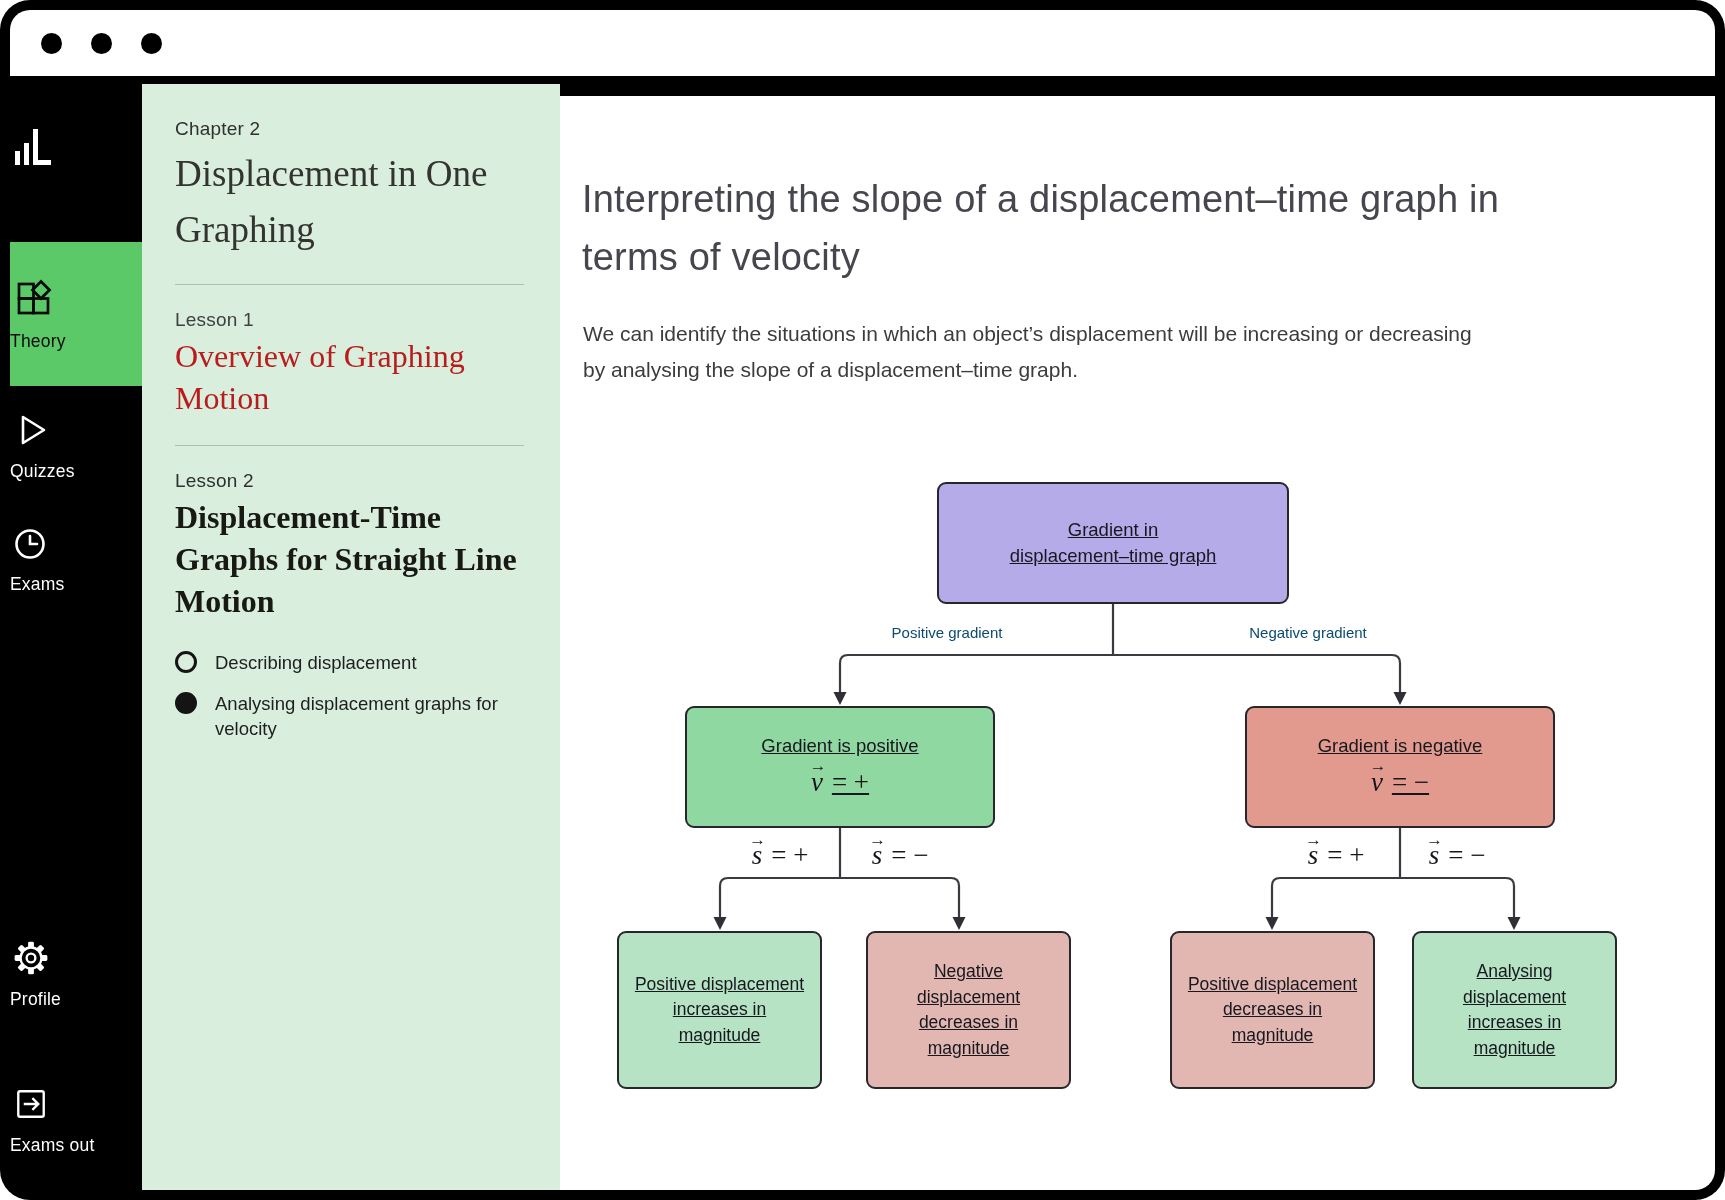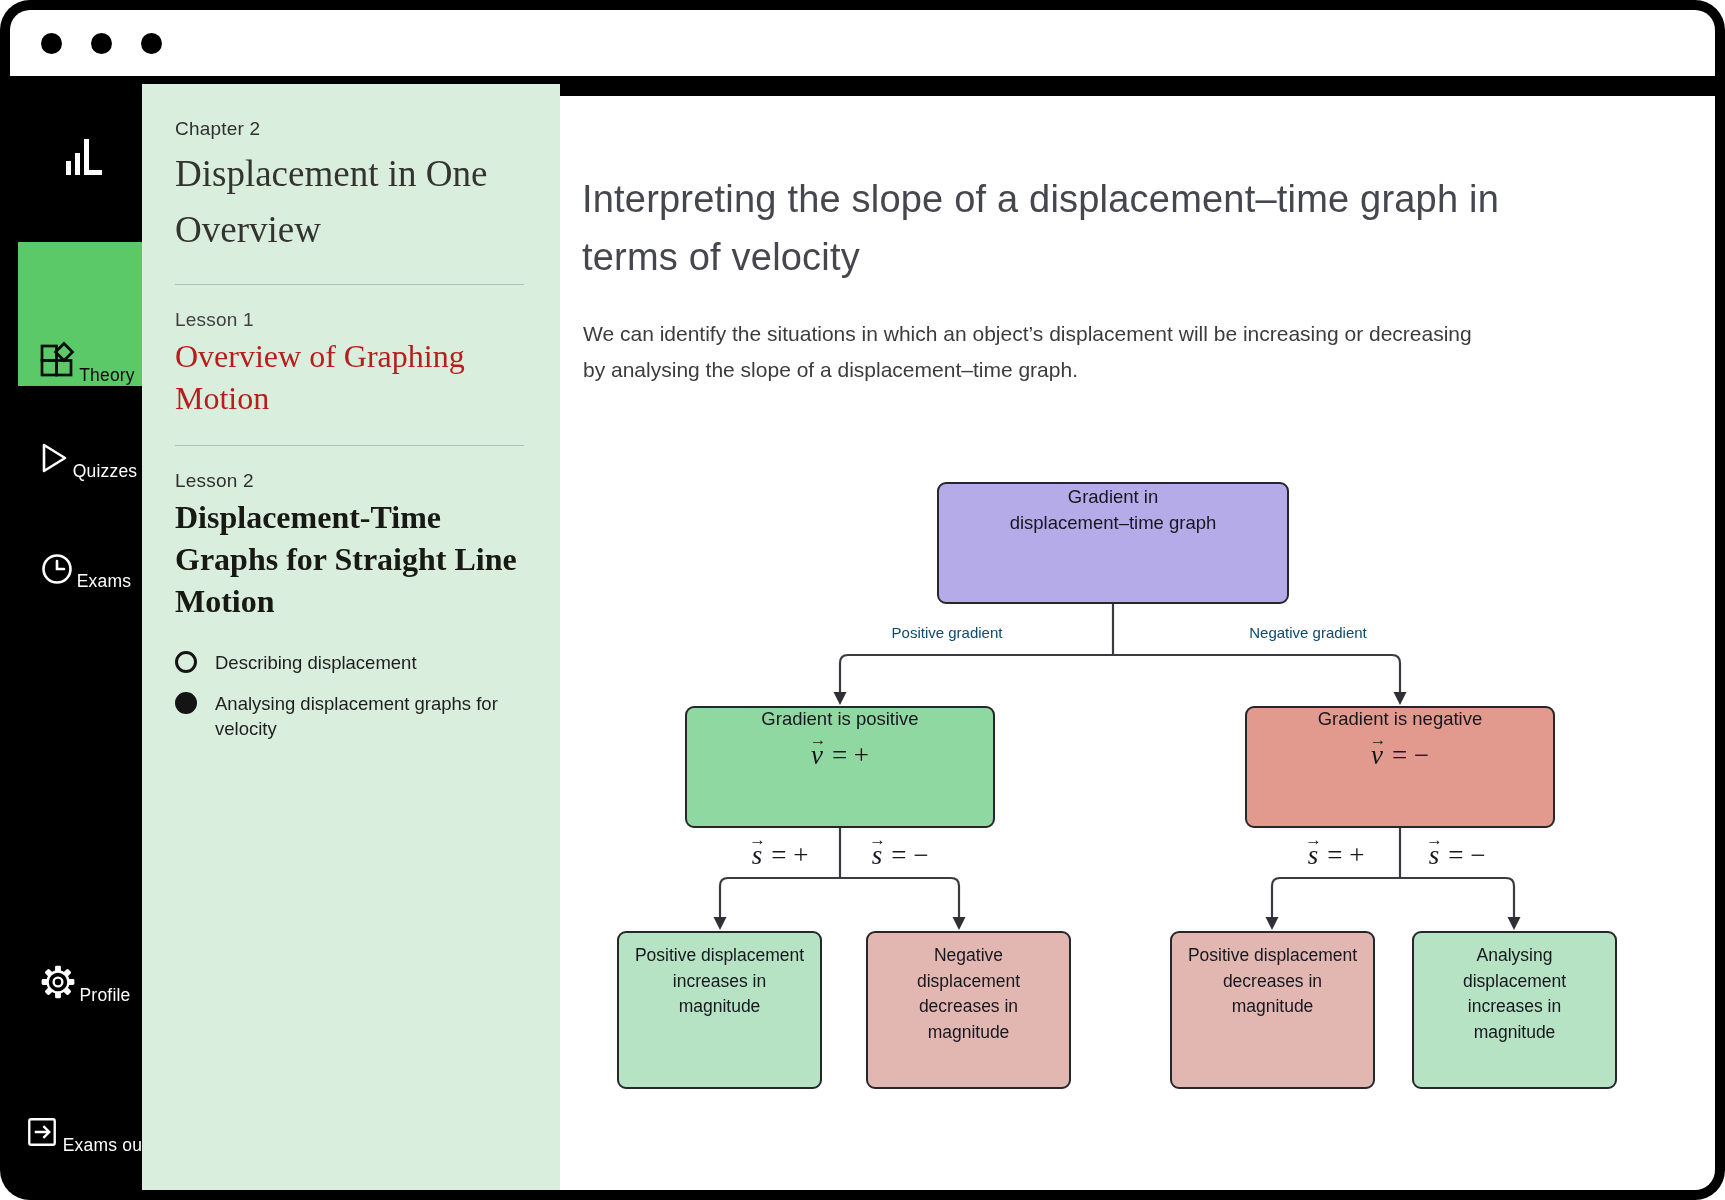--- a/index.html
+++ b/index.html
@@ -30,22 +30,22 @@
 
   
   .main-row {
     position: absolute; left: 10px; right: 10px; top: 84px; bottom: 10px;
     display: flex; overflow: hidden; border-radius: 0 0 20px 20px;
   }
 
   
   .nav { width: 132px; background: #000; position: relative; flex: none; }
   .nav-item {
-    position: absolute; left: 8px; width: 100%;
-    display: flex; flex-direction: row; align-items: flex-end; justify-content: center;
+    position: absolute; left: 0; width: 100%;
+    display: flex; flex-direction: column; align-items: flex-start; justify-content: center;
     color: #fff; cursor: pointer;
   }
   .nav-item .nav-label { font-size: 17.5px; margin-top: 7px; letter-spacing: .2px; }
   .nav-logo { top: 30px; height: 70px; }
   .nav-theory { top: 158px; height: 144px; background: var(--accent, #5bc968); color: #0b0b0b; }
   .nav-quizzes { top: 326px; height: 72px; }
   .nav-exams { top: 444px; height: 64px; }
   .nav-profile { top: 858px; height: 64px; }
   .nav-signout { top: 1000px; height: 72px; }
 
@@ -89,22 +89,22 @@
   .intro {
     font-size: 21px; line-height: 36px; color: #3c3c3c;
     max-width: 890px; margin: 30px 0 0 1px;
   }
 
   
   .flow { position: absolute; left: 40px; top: 371px; width: 1120px; height: 660px; }
   .flow svg.wires { position: absolute; inset: 0; }
   .fbox {
     position: absolute; border: 2px solid #26262b; border-radius: 9px;
-    display: flex; flex-direction: column; align-items: center; 
-    text-align: center; color: #17171f;
+    display: flex; flex-direction: column; align-items: center; justify-content: center;
+    text-align: center; color: #17171f; text-decoration: underline;
   }
   .fbox-root { left: 337px; top: 15px; width: 352px; height: 122px; background: var(--c-root, #b6abe9); }
   .fbox-root .line { font-size: 18.5px; line-height: 26px; }
   .fbox-mid { top: 239px; width: 310px; height: 122px; }
   .fbox-mid.pos { left: 85px;  background: var(--c-pos, #90d8a1); }
   .fbox-mid.neg { left: 645px; background: var(--c-neg, #e19a8d); }
   .fbox-mid .mid-title { font-size: 18.5px; margin-bottom: 9px; }
   .fbox-leaf { top: 464px; width: 205px; height: 158px; padding: 10px 13px; }
   .fbox-leaf .leaf-text { font-size: 17.5px; line-height: 25.5px; }
   .leaf--green { background: var(--c-leafg, #b5e3c3); }
@@ -235,21 +235,21 @@
             <rect x="8" y="8" width="28" height="28" rx="2"></rect>
             <path d="M14 22 H29 M23.5 15.5 L30 22 L23.5 28.5"></path>
           </svg>
         </span>
         <span class="nav-label">Exams out</span>
       </div>
     </nav>
 
     <aside class="panel">
       <div class="kicker">Chapter 2</div>
-      <h1 class="chapter-title">Displacement in One Overview</h1>
+      <h1 class="chapter-title">Displacement in One Graphing</h1>
       <hr class="panel-divider">
 
       <div>
         <div class="kicker dim">Lesson 1</div>
         <h2 class="lesson-title">Overview of Graphing Motion</h2>
       </div>
       <hr class="panel-divider">
 
       <div>
         <div class="kicker">Lesson 2</div>

